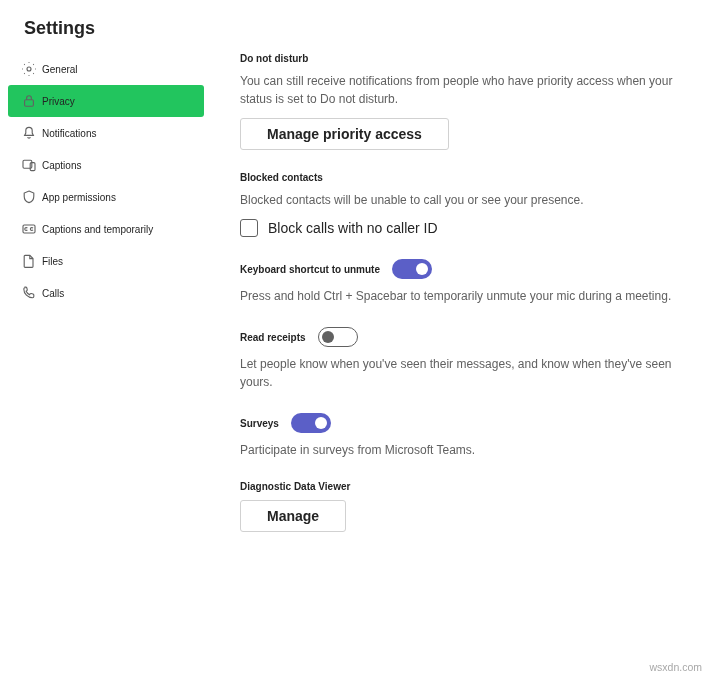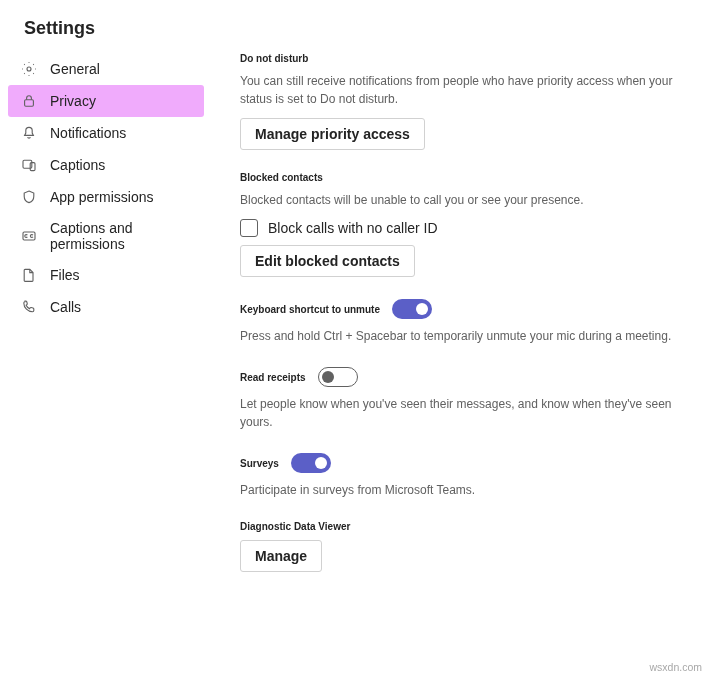--- a/index.html
+++ b/index.html
@@ -25,29 +25,29 @@
       display: flex;
       padding-left: 8px;
     }
     .sidebar {
       width: 196px;
       flex-shrink: 0;
     }
     .sidebar-item {
       display: flex;
       align-items: center;
-      gap: 12px;
+      gap: 4px;
       padding: 7px 12px;
       cursor: pointer;
       border-radius: 3px;
       color: #242424;
-      font-size: 14px;
+      font-size: 10px;
     }
     .sidebar-item.selected {
-      background: #f0abfc;
+      background: #22c55e;
     }
     .sidebar-item .icon {
       width: 18px;
       height: 18px;
       display: inline-flex;
       align-items: center;
       justify-content: center;
       color: #444;
       flex-shrink: 0;
     }
@@ -67,21 +67,21 @@
     .section-desc {
       font-size: 12px;
       color: #616161;
       line-height: 1.5;
       margin-bottom: 10px;
     }
     .btn {
       display: inline-block;
       border: 1px solid #d1d1d1;
       background: #fff;
-      padding: 7px 14px;
+      padding: 7px 26px;
       font-size: 14px;
       font-weight: 600;
       border-radius: 3px;
       cursor: pointer;
       color: #242424;
     }
     .checkbox-row {
       display: flex;
       align-items: center;
       gap: 10px;
@@ -197,21 +197,21 @@
       </span>
       <span>App permissions</span>
     </div>
     <div class="sidebar-item">
       <span class="icon">
         <svg viewBox="0 0 20 20">
             <rect x="2.5" y="5" width="15" height="10" rx="1.5"></rect>
             <path d="M8 9a2 2 0 00-3 0 2 2 0 000 2 2 2 0 003 0M15 9a2 2 0 00-3 0 2 2 0 000 2 2 2 0 003 0"></path>
           </svg>
       </span>
-      <span>Captions and permissions</span>
+      <span>Captions and temporarily</span>
     </div>
     <div class="sidebar-item">
       <span class="icon">
         <svg viewBox="0 0 20 20">
             <path d="M5 3h6l4 4v10a1 1 0 01-1 1H5a1 1 0 01-1-1V4a1 1 0 011-1z"></path>
             <path d="M11 3v4h4"></path>
           </svg>
       </span>
       <span>Files</span>
     </div>
@@ -232,21 +232,20 @@
       <button class="btn">Manage priority access</button>
     </div>
 
     <div class="section">
       <div class="section-title">Blocked contacts</div>
       <div class="section-desc">Blocked contacts will be unable to call you or see your presence.</div>
       <div class="checkbox-row">
         <div class="checkbox"></div>
         <span>Block calls with no caller ID</span>
       </div>
-      <button class="btn">Edit blocked contacts</button>
     </div>
 
     <div class="section">
       <div class="title-toggle-row">
         <div class="section-title">Keyboard shortcut to unmute</div>
         <div class="toggle on">
             <div class="knob"></div>
           </div>
       </div>
       <div class="section-desc">Press and hold Ctrl + Spacebar to temporarily unmute your mic during a meeting.</div>

